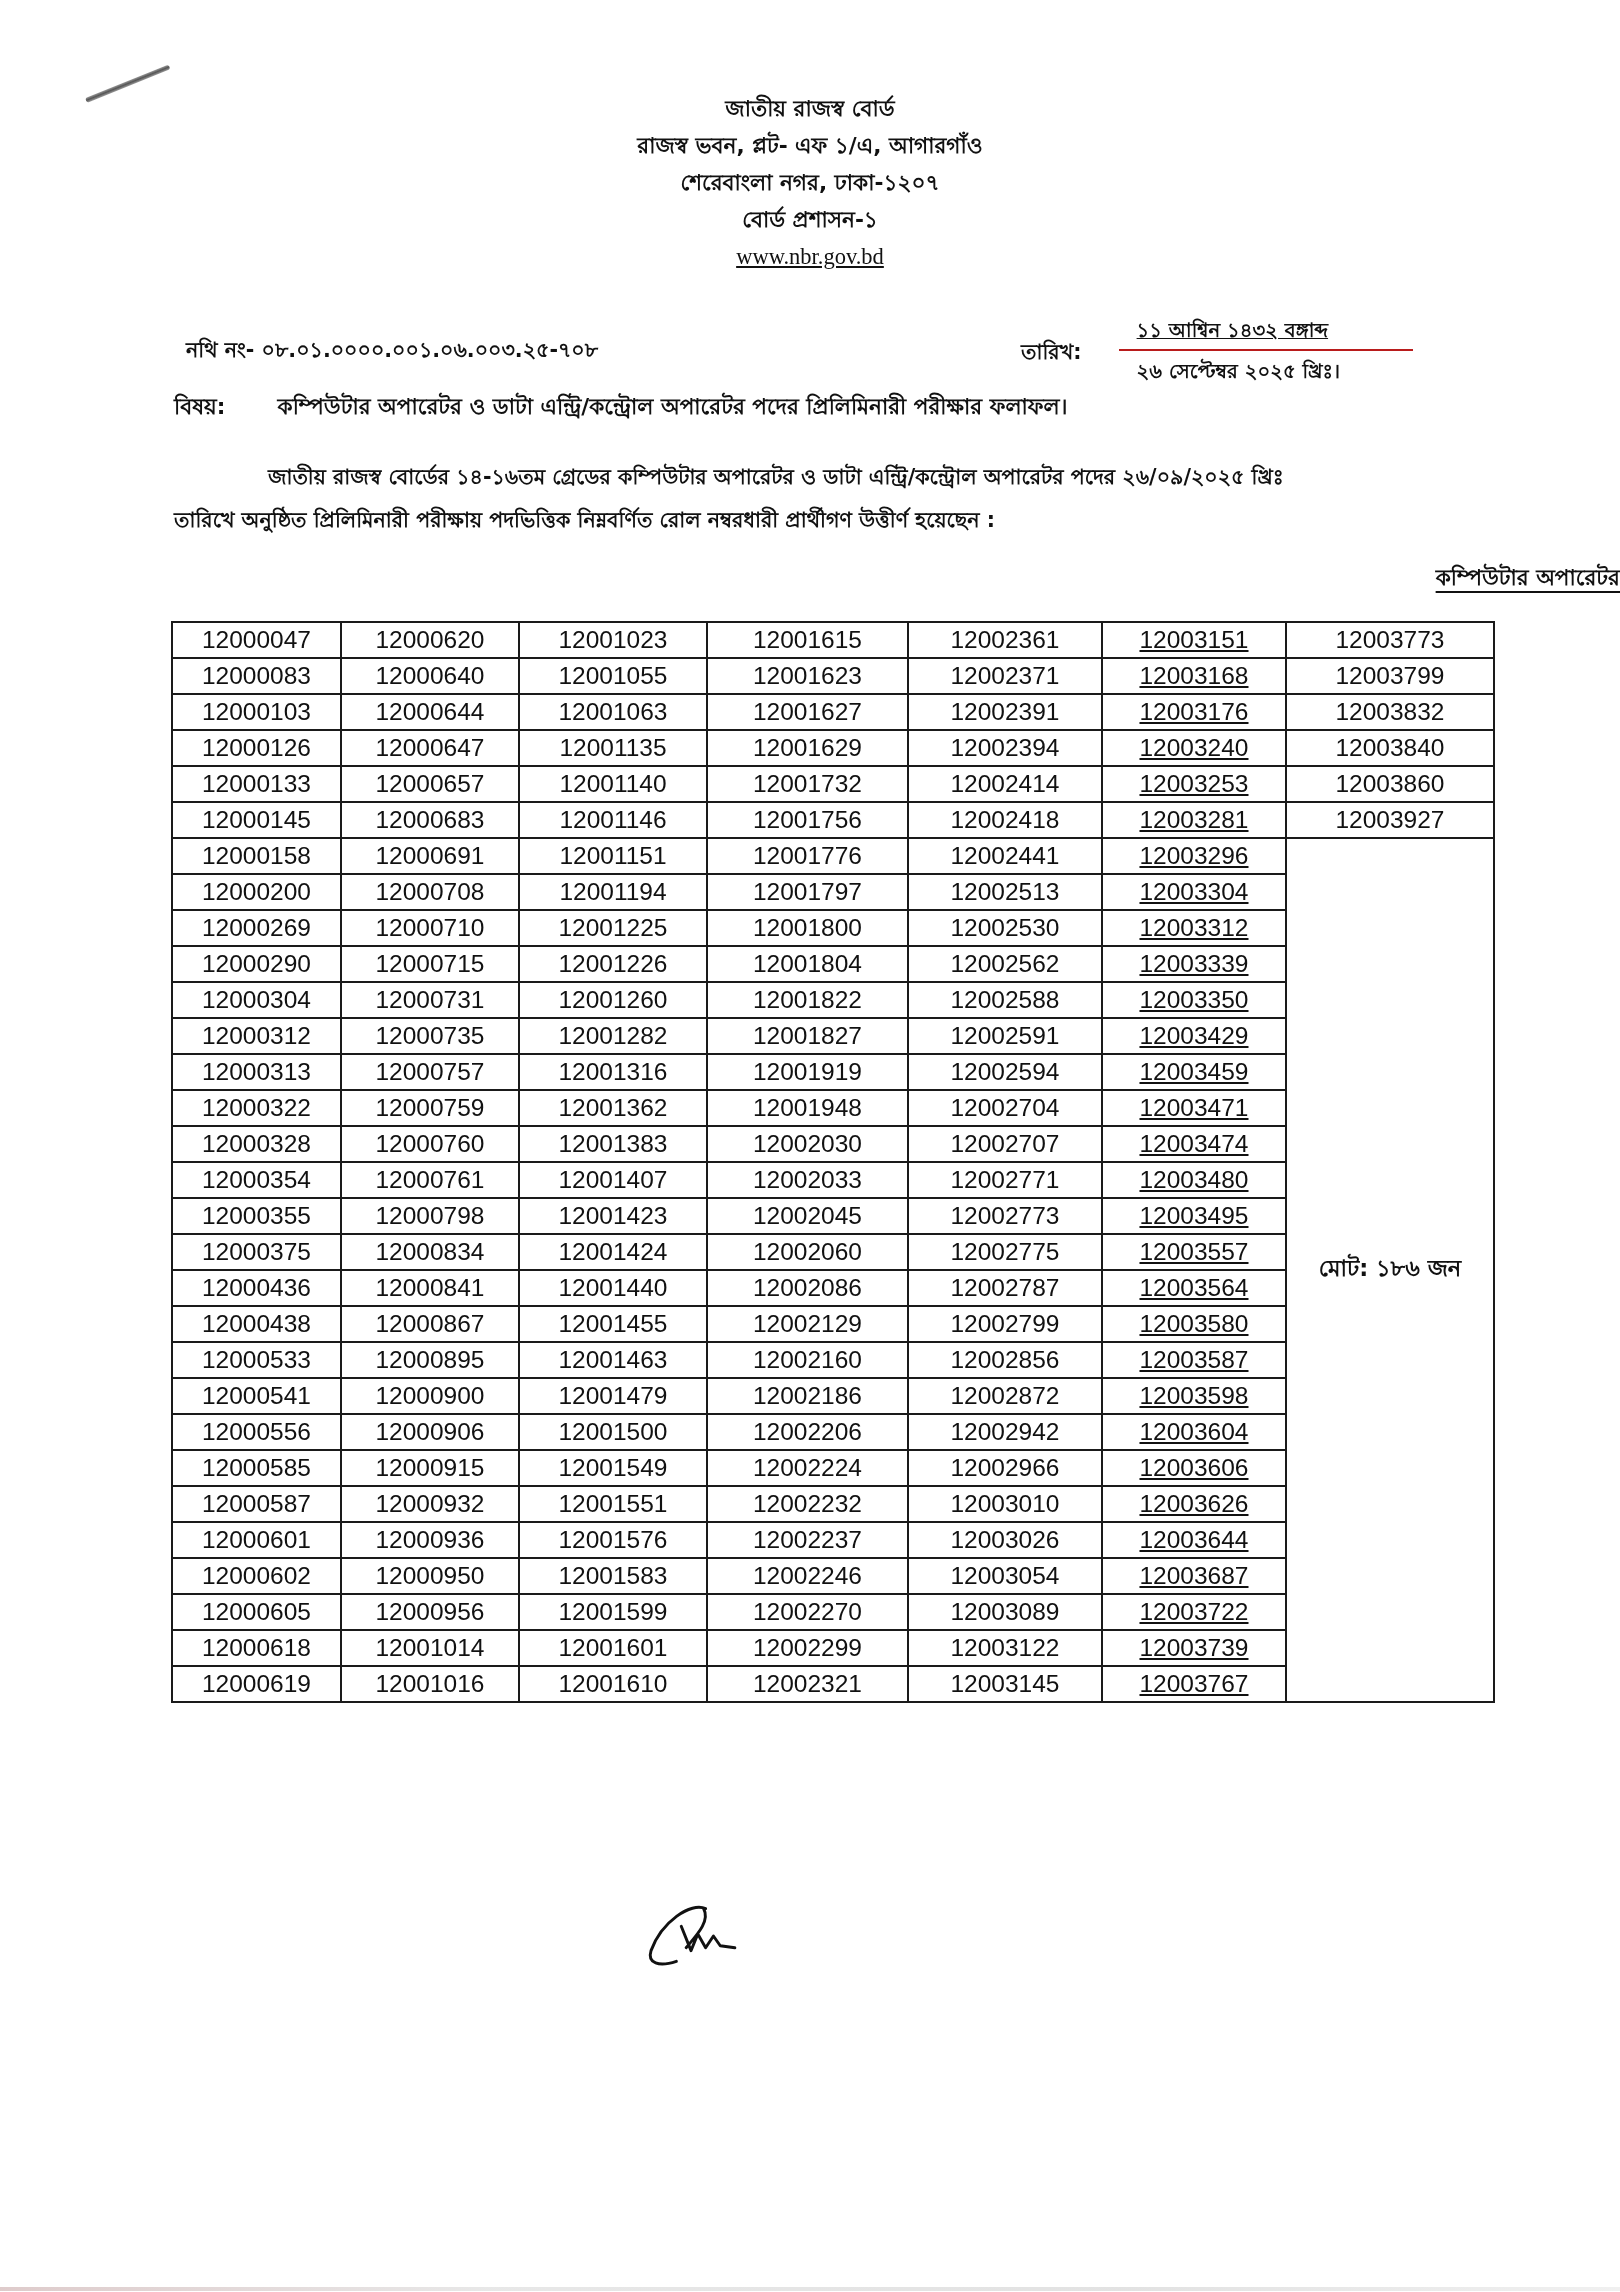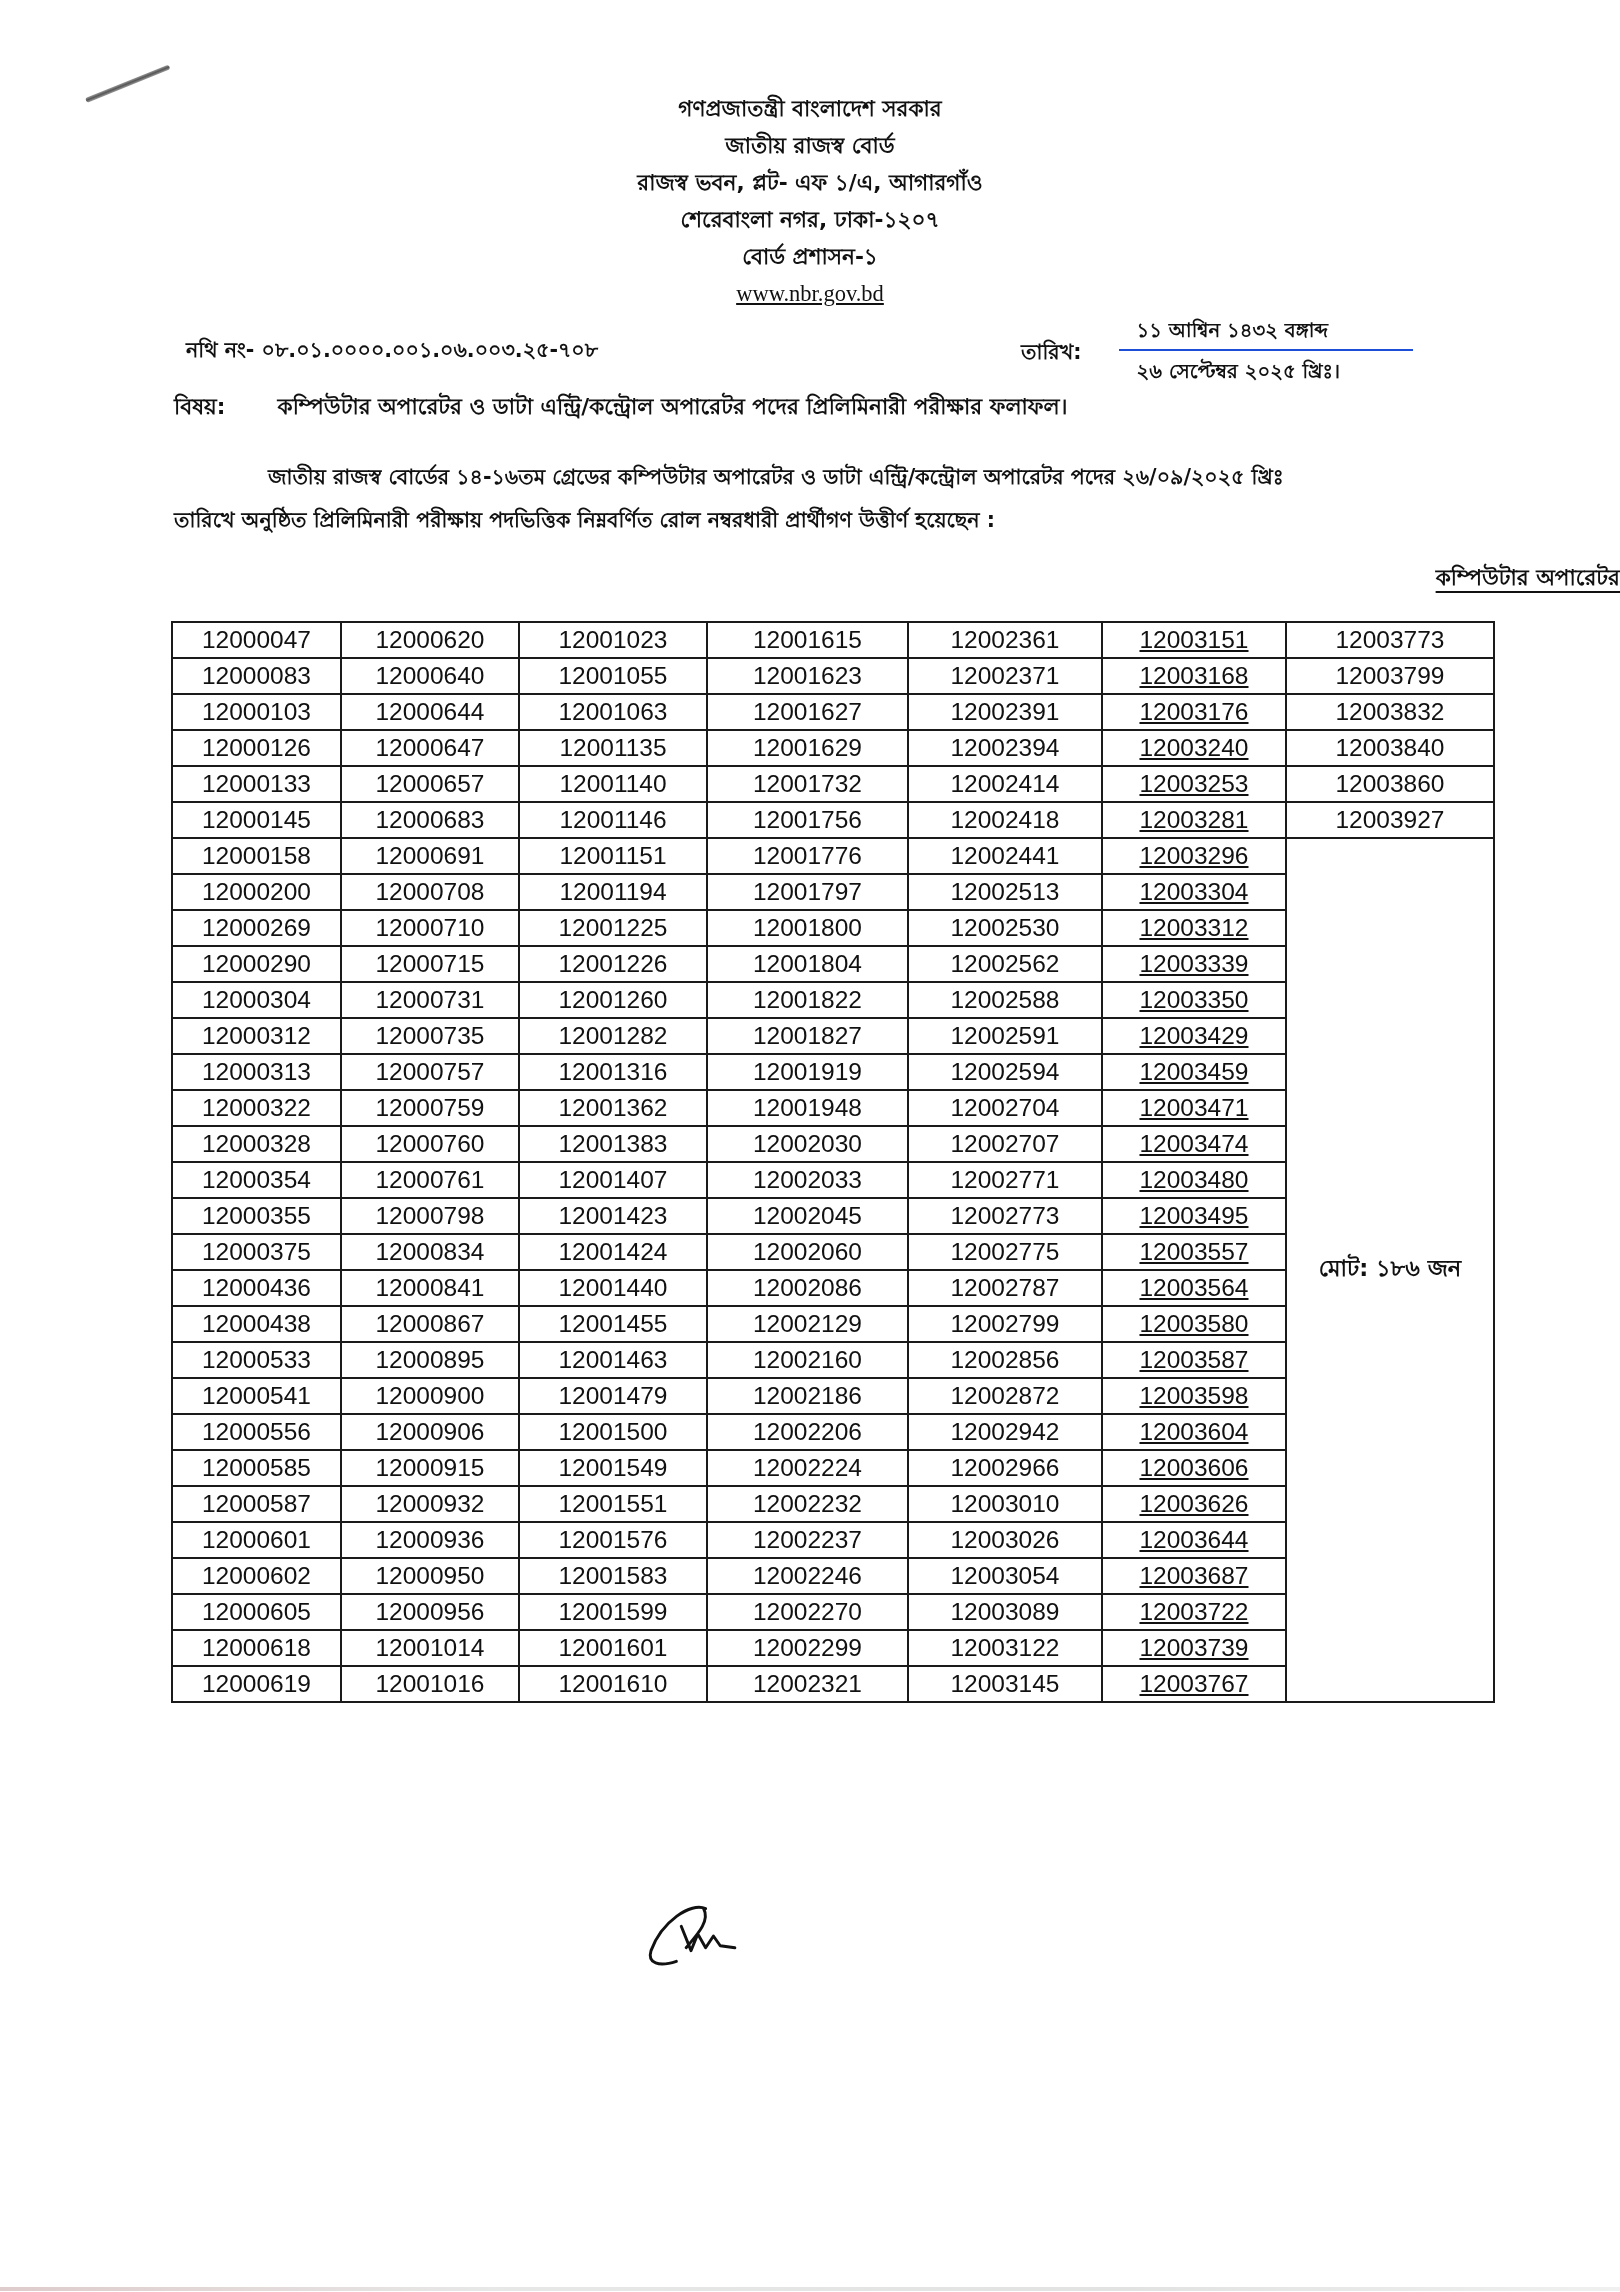--- a/index.html
+++ b/index.html
@@ -24,21 +24,21 @@
   }
   .memo-no {
     position: absolute; left: 186px; top: 335px; font-size: 20.6px; font-weight: 600;
   }
   .date-label {
     position: absolute; left: 1021px; top: 337px; font-size: 20.6px; font-weight: 600;
   }
   .date-block {
     position: absolute; left: 1119px; top: 316px; width: 294px; font-size: 19.6px; font-weight: 600;
   }
-  .date-block .bangla-date { padding-left: 17.6px; height: 33px; border-bottom: 2px solid #1d4ed8; }
+  .date-block .bangla-date { padding-left: 17.6px; height: 33px; border-bottom: 2px solid #b91c1c; text-decoration: underline; }
   .date-block .greg-date { padding-left: 17.6px; padding-top: 5.9px; }
   .subject {
     position: absolute; left: 174px; top: 390px; font-size: 21.6px; font-weight: 800;
   }
   .subject .subj-label { display: inline-block; width: 96px; }
   .body-para {
     position: absolute; left: 174px; top: 456px; width: 1304px;
     font-size: 20.6px; font-weight: 600; line-height: 43px;
   }
   .body-para .line1 { padding-left: 94px; }
@@ -70,21 +70,20 @@
     background: linear-gradient(90deg, #c9a9a9, #d8d8d8 30%, #cfcfcf 70%, #e6e6e6);
     opacity: 0.6;
   }
 </style>
 </head>
 <body>
 
 <div class="pen-mark"></div>
 
 <div class="letterhead">
-  <div>গণপ্রজাতন্ত্রী বাংলাদেশ সরকার</div>
   <div>জাতীয় রাজস্ব বোর্ড</div>
   <div>রাজস্ব ভবন, প্লট- এফ ১/এ, আগারগাঁও</div>
   <div>শেরেবাংলা নগর, ঢাকা-১২০৭</div>
   <div>বোর্ড প্রশাসন-১</div>
   <div><span class="url">www.nbr.gov.bd</span></div>
 </div>
 
 <div class="memo-no">নথি নং- ০৮.০১.০০০০.০০১.০৬.০০৩.২৫-৭০৮</div>
 <div class="date-label">তারিখ:</div>
 <div class="date-block">

